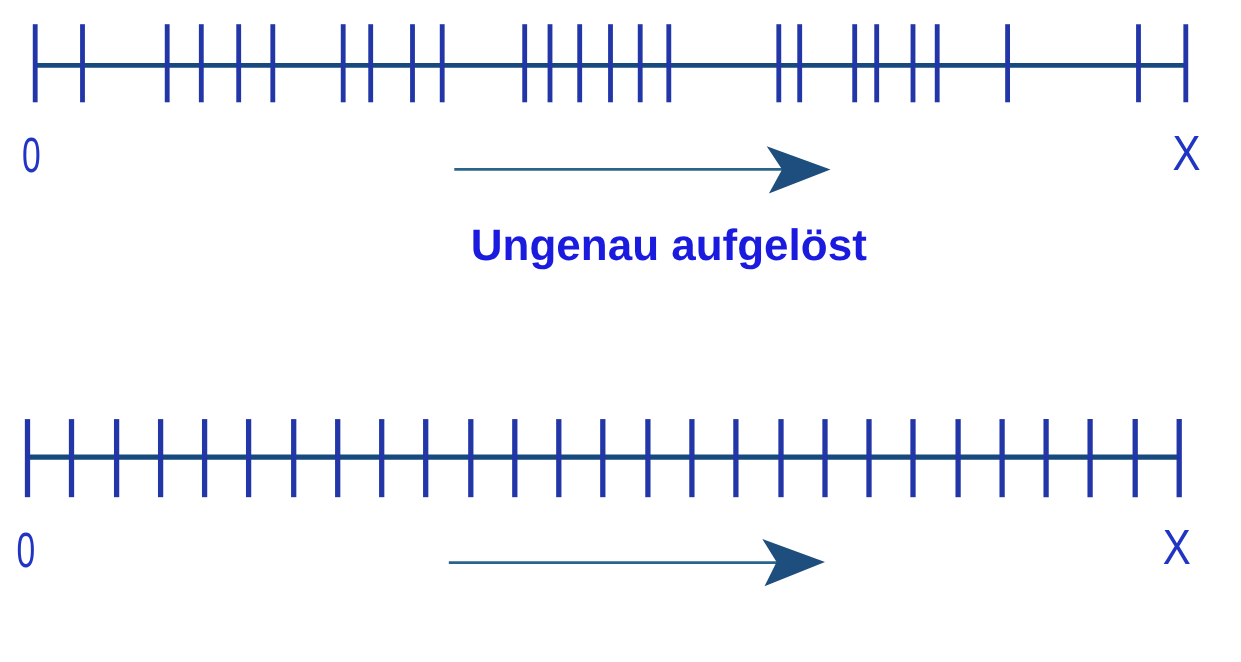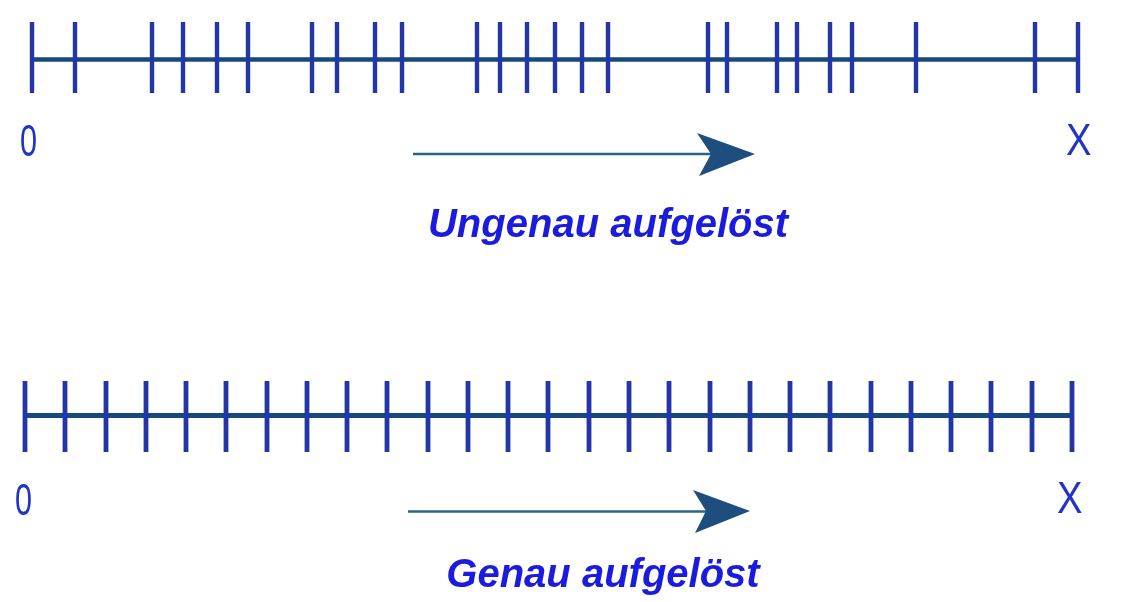--- a/index.html
+++ b/index.html
@@ -38,21 +38,20 @@
   .b0 { left: 15px;  top: 477px; }
   .bX { left: 1057px; top: 475px; }
   .caption {
     position: absolute;
     font-size: 40px;
     font-weight: 700;
     line-height: 1.1;
     color: #1b1be0;
     transform: translateX(-50%);
     white-space: nowrap;
-    font-style: italic;
   }
   .cap-top { left: 608px; top: 201px; }
   .cap-bot { left: 603px; top: 551px; }
 </style>
 </head>
 <body>
 
 <div class="stage">
 
   <svg id="axes" width="1128" height="602" viewBox="0 0 1128 602">
@@ -119,15 +118,14 @@
   <div class="axis-label zero t0">0</div>
 
   <div class="axis-label ex tX">X</div>
 
   <div class="caption cap-top">Ungenau aufgelöst</div>
 
   <div class="axis-label zero b0">0</div>
 
   <div class="axis-label ex bX">X</div>
 
-  <div class="caption cap-bot">Genau aufgelöst</div>
 
 </div>
 
 </body></html>

